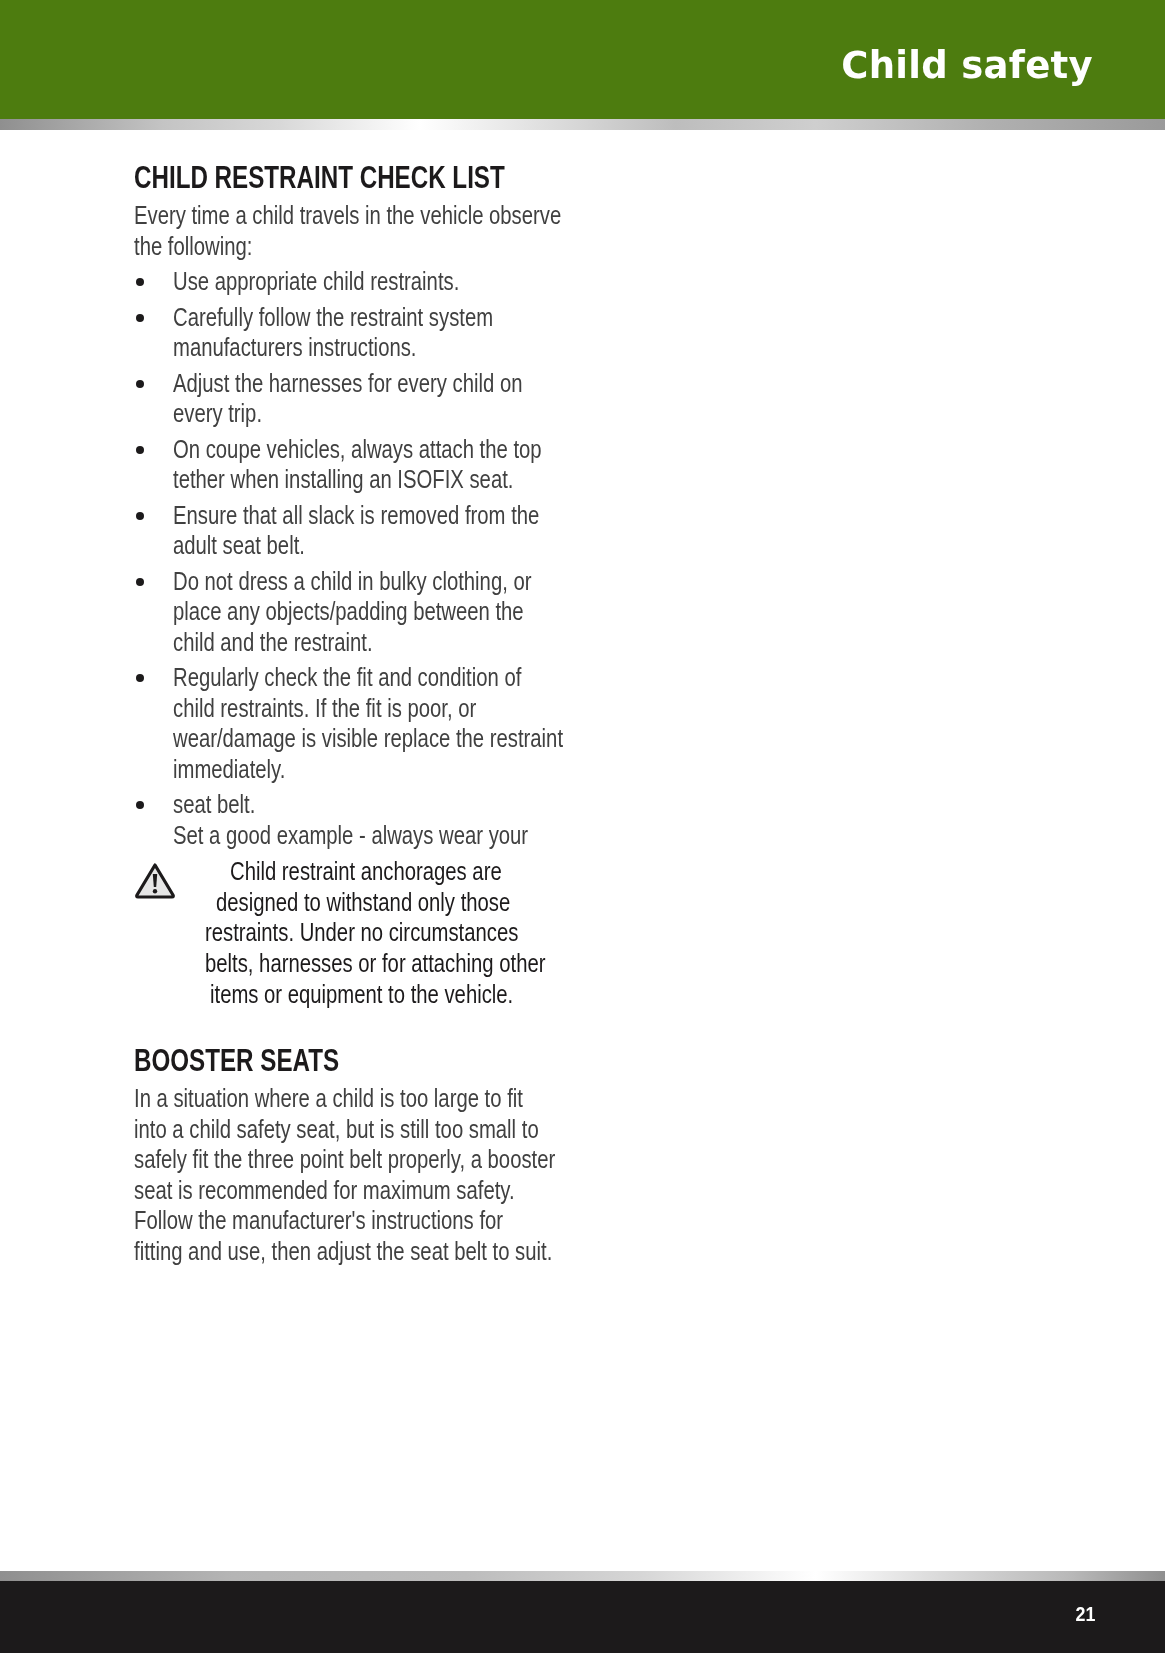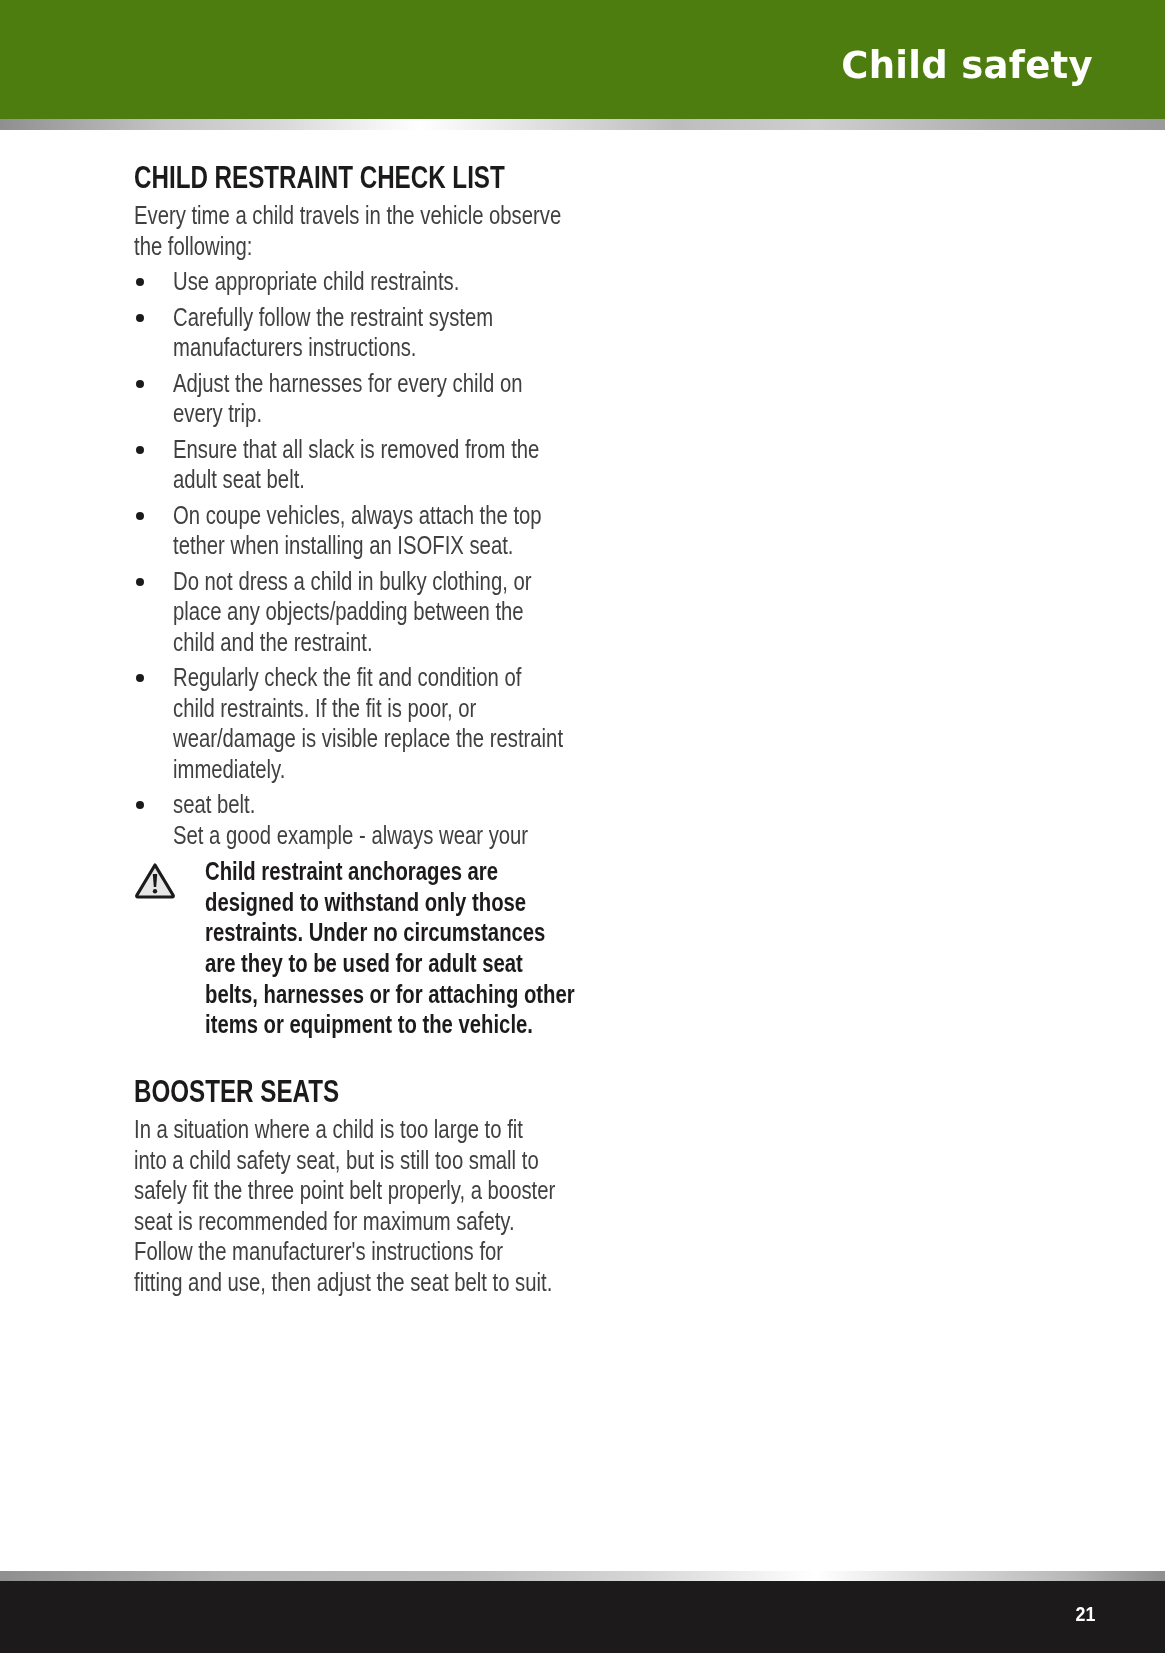--- a/index.html
+++ b/index.html
@@ -65,21 +65,21 @@
     position: absolute; left: 2px; top: 12px;
     width: 8px; height: 8px; border-radius: 50%; background: #1c1a1b;
   }
   .warning {
     position: relative; margin-top: 6px; padding-left: 71px;
   }
   .warning-icon {
     position: absolute; left: 0; top: 6px; width: 42px; height: 38px;
   }
   .warning-line {
-    font-weight: bold; font-size: 26px; line-height: 30.7px; height: 30.7px;
+    font-weight: normal; font-size: 26px; line-height: 30.7px; height: 30.7px; text-align: center;
   }
   .booster { margin-top: 34px; }
 </style>
 </head>
 <body>
 
 <div class="header">
   <div class="header-title">Child safety</div>
 </div>
 <div class="metal-top"></div>
@@ -105,27 +105,27 @@
         <div class="para-line"><span class="narrow">Carefully follow the restraint system</span></div>
         <div class="para-line"><span class="narrow">manufacturers instructions.</span></div>
       </li>
       <li class="bullet-item">
         <span class="bullet-dot"></span>
         <div class="para-line"><span class="narrow">Adjust the harnesses for every child on</span></div>
         <div class="para-line"><span class="narrow">every trip.</span></div>
       </li>
       <li class="bullet-item">
         <span class="bullet-dot"></span>
-        <div class="para-line"><span class="narrow">Ensure that all slack is removed from the</span></div>
-        <div class="para-line"><span class="narrow">adult seat belt.</span></div>
+        <div class="para-line"><span class="narrow">On coupe vehicles, always attach the top</span></div>
+        <div class="para-line"><span class="narrow">tether when installing an ISOFIX seat.</span></div>
       </li>
       <li class="bullet-item">
         <span class="bullet-dot"></span>
-        <div class="para-line"><span class="narrow">On coupe vehicles, always attach the top</span></div>
-        <div class="para-line"><span class="narrow">tether when installing an ISOFIX seat.</span></div>
+        <div class="para-line"><span class="narrow">Ensure that all slack is removed from the</span></div>
+        <div class="para-line"><span class="narrow">adult seat belt.</span></div>
       </li>
       <li class="bullet-item">
         <span class="bullet-dot"></span>
         <div class="para-line"><span class="narrow">Do not dress a child in bulky clothing, or</span></div>
         <div class="para-line"><span class="narrow">place any objects/padding between the</span></div>
         <div class="para-line"><span class="narrow">child and the restraint.</span></div>
       </li>
       <li class="bullet-item">
         <span class="bullet-dot"></span>
         <div class="para-line"><span class="narrow">Regularly check the fit and condition of</span></div>
@@ -142,21 +142,20 @@
 
     <div class="warning">
       <svg class="warning-icon" viewBox="0 0 42 38">
         <path d="M21 3 L39 33 Q40 35 38 35 L4 35 Q2 35 3 33 Z" fill="#e6e6e6" stroke="#1c1a1b" stroke-width="3.2" stroke-linejoin="round"></path>
         <path d="M18.8 12 L23.2 12 L22.2 25 L19.8 25 Z" fill="#1c1a1b"></path>
         <circle cx="21" cy="29.3" r="2.2" fill="#1c1a1b"></circle>
       </svg>
       <div class="warning-line"><span class="narrow">Child restraint anchorages are</span></div>
       <div class="warning-line"><span class="narrow">designed to withstand only those</span></div>
       <div class="warning-line"><span class="narrow">restraints. Under no circumstances</span></div>
-      <div class="warning-line"><span class="narrow">are they to be used for adult seat</span></div>
       <div class="warning-line"><span class="narrow">belts, harnesses or for attaching other</span></div>
       <div class="warning-line"><span class="narrow">items or equipment to the vehicle.</span></div>
     </div>
   </div>
 
   <div class="booster">
     <div class="section-heading">
       <span class="narrow">BOOSTER SEATS</span>
     </div>
     <div>

